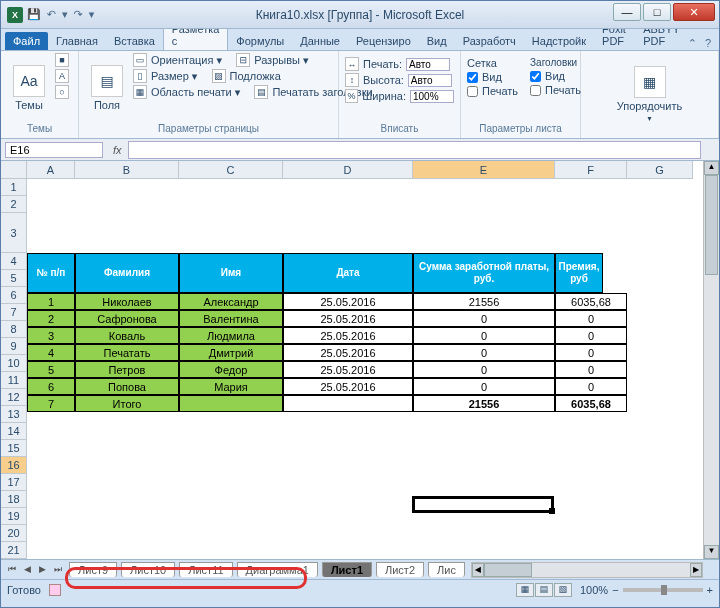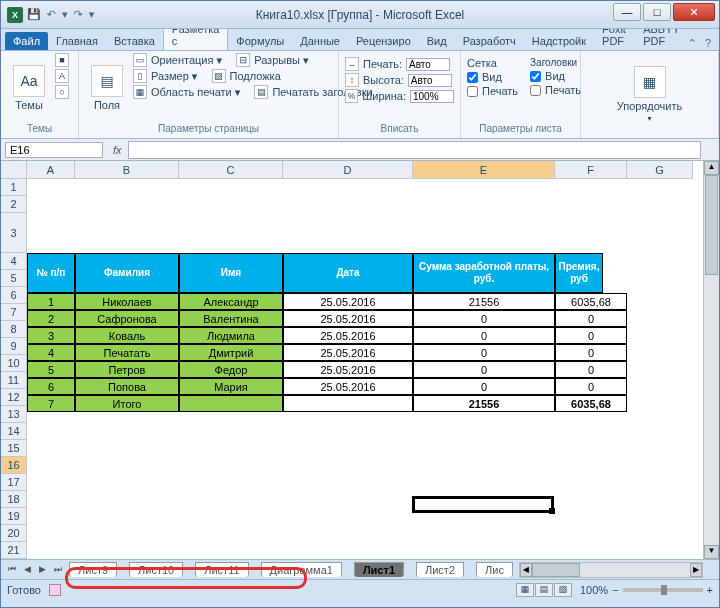--- a/index.html
+++ b/index.html
@@ -326,21 +326,21 @@
   <div class="arr d">▼</div>
 </div>
 
 <div class="sheet-tabs-bar">
   <div class="sheet-nav">
     <span>⏮</span>
     <span>◀</span>
     <span>▶</span>
     <span>⏭</span>
   </div>
-  <div id="sheet-tabs" style="display:flex;gap:12px">
+  <div id="sheet-tabs" style="display:flex;gap:4px">
       <div class="sheet-tab group">Лист9</div>
       <div class="sheet-tab group">Лист10</div>
       <div class="sheet-tab group">Лист11</div>
       <div class="sheet-tab group">Диаграмма1</div>
       <div class="sheet-tab active">Лист1</div>
       <div class="sheet-tab">Лист2</div>
       <div class="sheet-tab">Лис</div>
     </div>
   <div class="hscroll">
     <div class="arr l">◀</div>

